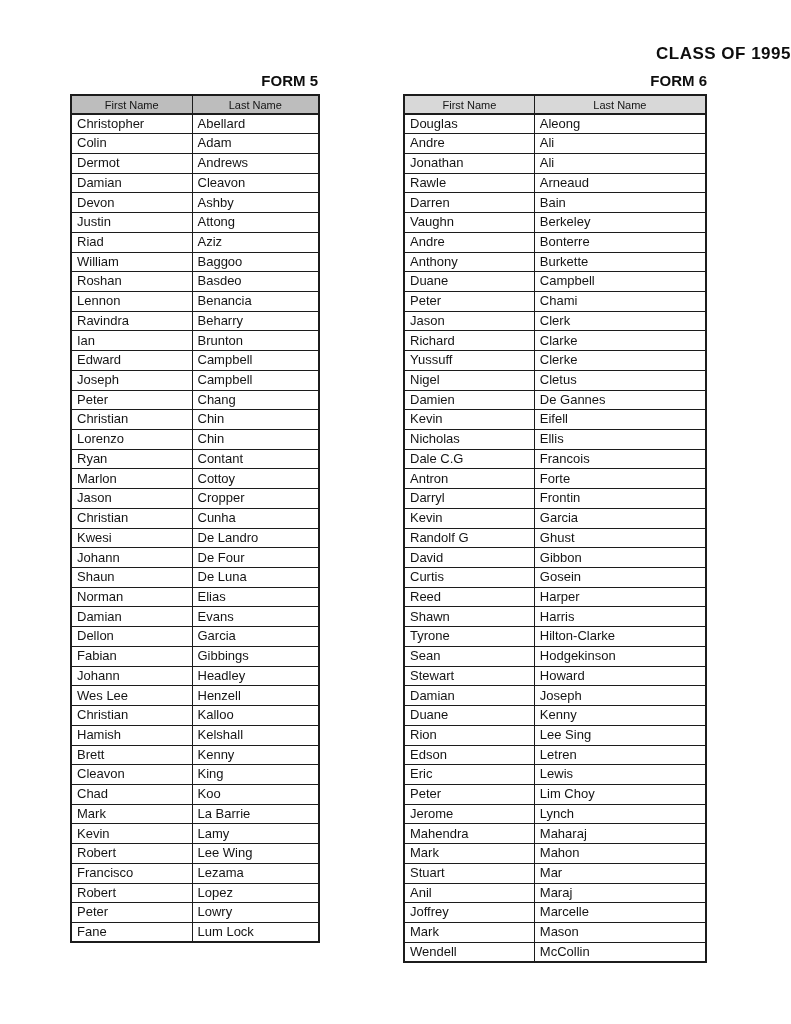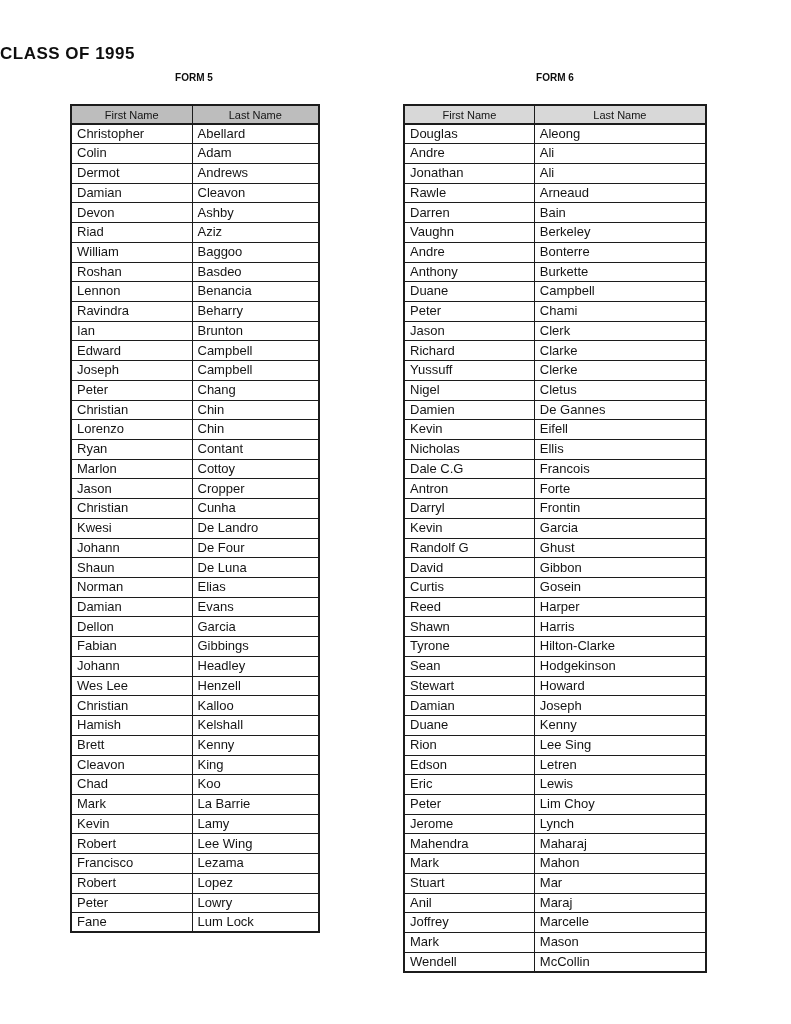--- a/index.html
+++ b/index.html
@@ -8,36 +8,37 @@
     background: #ffffff;
     font-family: "Liberation Sans", "DejaVu Sans", sans-serif;
     color: #141414;
     overflow: hidden;
   }
   .page { position: relative; width: 791px; height: 1024px; background: #fff; }
 
   .page-title {
     position: absolute;
     top: 44px; left: 0; width: 791px;
-    text-align: left;
+    text-align: right;
     font-size: 17px;
     font-weight: bold;
     letter-spacing: 0.5px;
     color: #0e0e0e;
+    padding-left: 36px;
   }
 
   .table-block { position: absolute; top: 72px; }
   .table-block.left  { left: 70px;  width: 248px; }
   .table-block.right { left: 403px; width: 304px; }
 
   .form-title {
-    text-align: center;
-    font-size: 10px;
+    text-align: right;
+    font-size: 15px;
     font-weight: bold;
-    margin-bottom: 21px;
+    margin-bottom: 5px;
     color: #0e0e0e;
   }
 
   table {
     border-collapse: collapse;
     width: 100%;
     table-layout: fixed;
   }
   table, th, td { border: 1px solid #1c1c1c; }
   table { border-width: 2px; }
@@ -99,20 +100,24 @@
           </tr>
           <tr>
             <td>Damian</td>
             <td>Cleavon</td>
           </tr>
           <tr>
             <td>Devon</td>
             <td>Ashby</td>
           </tr>
           <tr>
+            <td>Justin</td>
+            <td>Attong</td>
+          </tr>
+          <tr>
             <td>Riad</td>
             <td>Aziz</td>
           </tr>
           <tr>
             <td>William</td>
             <td>Baggoo</td>
           </tr>
           <tr>
             <td>Roshan</td>
             <td>Basdeo</td>

